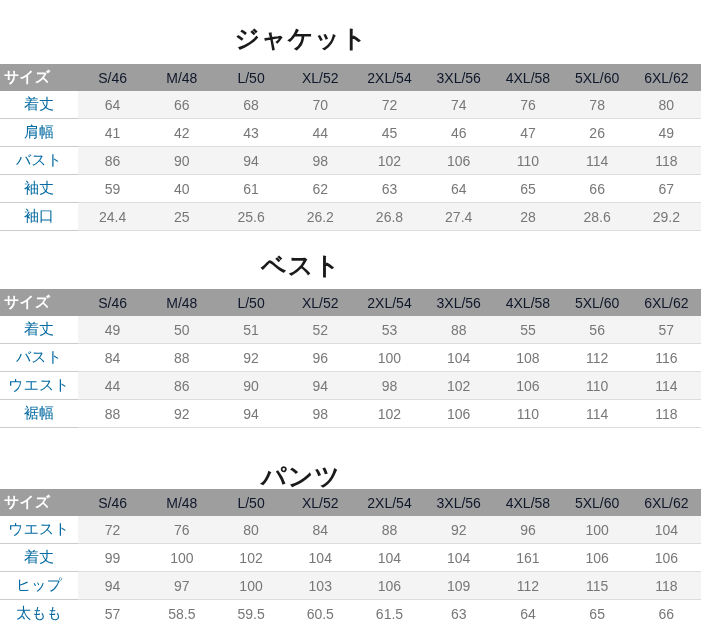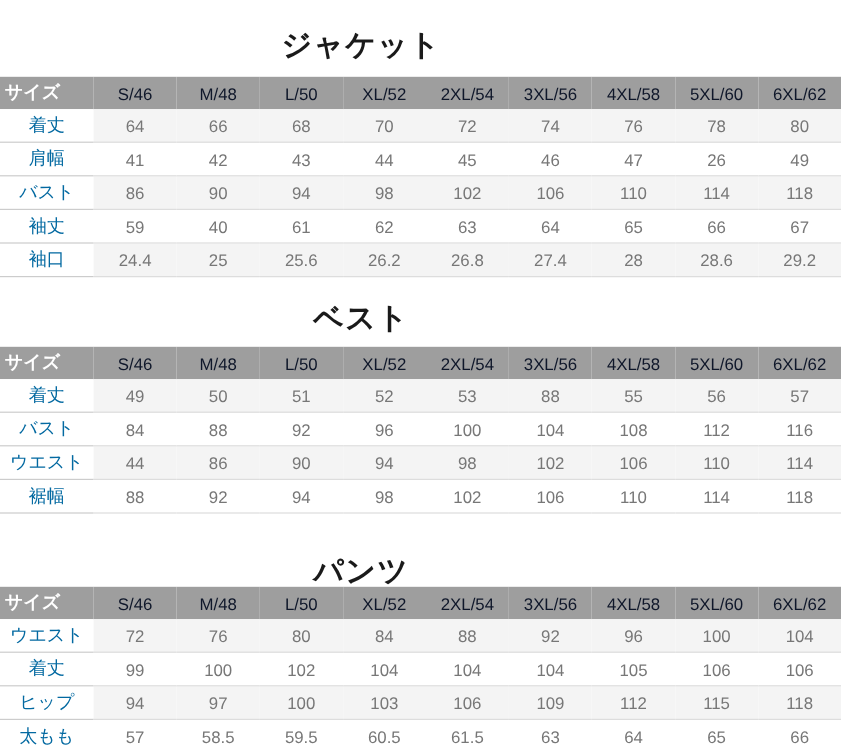--- a/index.html
+++ b/index.html
@@ -266,21 +266,21 @@
         <td class="val">104</td>
       </tr>
       <tr>
         <td class="rowhead">着丈</td>
         <td class="val">99</td>
         <td class="val">100</td>
         <td class="val">102</td>
         <td class="val">104</td>
         <td class="val">104</td>
         <td class="val">104</td>
-        <td class="val">105</td>
+        <td class="val">161</td>
         <td class="val">106</td>
         <td class="val">106</td>
       </tr>
       <tr class="alt">
         <td class="rowhead">ヒップ</td>
         <td class="val">94</td>
         <td class="val">97</td>
         <td class="val">100</td>
         <td class="val">103</td>
         <td class="val">106</td>

